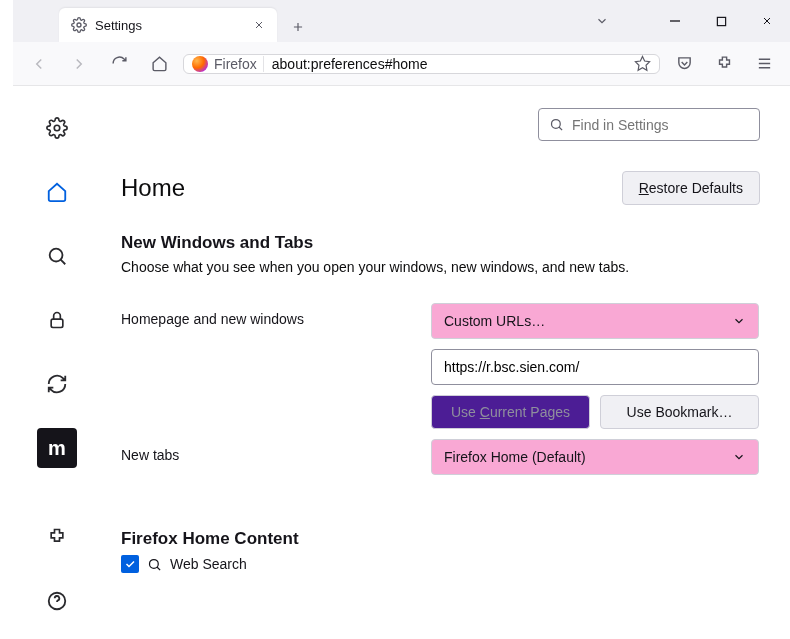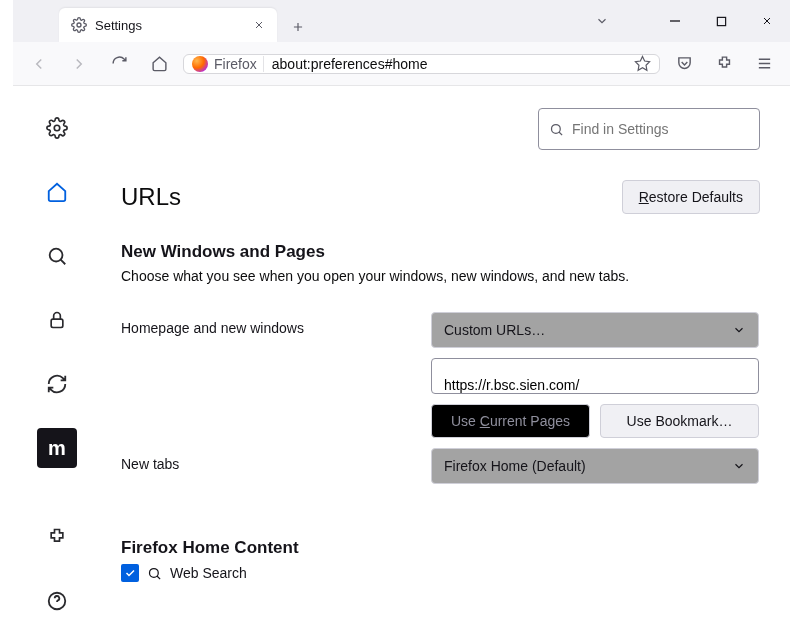--- a/index.html
+++ b/index.html
@@ -25,36 +25,36 @@
 
 .content { flex: 1; display: flex; overflow: hidden; }
 .sidenav { width: 88px; padding: 22px 0 0 0; display: flex; flex-direction: column; align-items: center; gap: 24px; }
 .sidenav .nav-item { width: 40px; height: 40px; display: flex; align-items: center; justify-content: center; border-radius: 6px; cursor: pointer; color: #2a2a2e; }
 .sidenav .nav-item.active { color: #0060df; }
 .sidenav .nav-item.filled { background: #15141a; color: #fff; font-weight: 700; font-size: 20px; border-radius: 4px;}
 .sidenav-bottom { margin-top: auto; padding-bottom: 18px; display: flex; flex-direction: column; align-items: center; gap: 24px;}
 
 .main { flex: 1; padding: 22px 30px 0 20px; overflow-y: auto; color: #15141a; position: relative; }
 .search-row { display: flex; justify-content: flex-end; margin-bottom: 30px; }
-.search-box { width: 222px; height: 42px; border: 1px solid #8f8f9d; border-radius: 4px; display: flex; align-items: center; padding: 0 10px; gap: 8px; color: #5b5b66; font-size: 14px; margin-left: 12px; }
+.search-box { width: 222px; height: 33px; border: 1px solid #8f8f9d; border-radius: 4px; display: flex; align-items: center; padding: 0 10px; gap: 8px; color: #5b5b66; font-size: 14px; margin-left: 12px; }
 .search-box input { border: none; outline: none; flex: 1; font-size: 14px; }
 
 .headrow { display: flex; align-items: center; margin-bottom: 28px;}
 h1 { font-size: 24px; font-weight: 400; color: #0c0c0d; }
 .btn { background: #f0f0f4; border: 1px solid #cfcfd8; border-radius: 4px; padding: 8px 16px; font-size: 14px; color: #15141a; cursor: pointer; }
-.btn.disabled { color: #8f8f9d; background:#000000; cursor: default; }
+.btn.disabled { color: #8f8f9d; background:#4c1d95; cursor: default; }
 .btn .ul { text-decoration: underline; }
 
 h2 { font-size: 17px; font-weight: 600; margin-bottom: 6px; }
 .desc { font-size: 14px; color: #0c0c0d; margin-bottom: 28px; }
 .fieldrow { display: flex; align-items: flex-start; margin-bottom: 10px; }
 .fieldrow .label { width: 310px; font-size: 14px; padding-top: 8px; }
 .fieldstack { flex: 1; display: flex; flex-direction: column; gap: 10px; max-width: 328px;}
-.select { height: 36px; background: #a3a3a3; border: 1px solid #cfcfd8; border-radius: 4px; display: flex; align-items: center; padding: 0 12px; font-size: 14px; cursor: pointer; justify-content: space-between;}
-.textfield { height: 36px; background: #fff; border: 1px solid #8f8f9d; border-radius: 4px; padding: 0 12px; font-size: 14px; display:flex; align-items:flex-end;}
+.select { height: 36px; background: #f9a8d4; border: 1px solid #cfcfd8; border-radius: 4px; display: flex; align-items: center; padding: 0 12px; font-size: 14px; cursor: pointer; justify-content: space-between;}
+.textfield { height: 36px; background: #fff; border: 1px solid #8f8f9d; border-radius: 4px; padding: 0 12px; font-size: 14px; display:flex; align-items:center;}
 .textfield input { border:none; outline:none; width:100%; font-size:14px; }
 .btnrow { display: flex; gap: 10px; }
 .btnrow .btn { flex: 1; white-space: nowrap; overflow: hidden; text-overflow: ellipsis; }
 .section-gap { height: 44px; }
 .cb-row { display: flex; align-items: center; gap: 8px; font-size:14px; }
 .cb { width: 18px; height: 18px; background: #0060df; border-radius: 2px; display: flex; align-items: center; justify-content: center; cursor:pointer;}
 svg { display: block; }
 </style>
 </head>
 <body>
@@ -208,25 +208,25 @@
               <svg width="15" height="15" viewBox="0 0 24 24" stroke="#5b5b66" stroke-width="2" fill="none">
                 <circle cx="11" cy="11" r="7"></circle>
                 <path d="m21 21-5-5"></path>
               </svg>
             </span>
           <input placeholder="Find in Settings" style="">
         </div>
       </div>
 
       <div class="headrow">
-        <h1>URLs</h1>
+        <h1>Home</h1>
         <button class="btn" style="margin-left:auto"><span class="ul">R</span>estore Defaults</button>
       </div>
 
-      <h2>New Windows and Pages</h2>
+      <h2>New Windows and Tabs</h2>
       <p class="desc">Choose what you see when you open your windows, new windows, and new tabs.</p>
 
       <div class="fieldrow">
         <div class="label">Homepage and new windows</div>
         <div class="fieldstack">
           <div class="select">
             <span>Custom URLs…</span>
             <span>
                 <svg width="14" height="14" viewBox="0 0 24 24" stroke="#15141a" stroke-width="2" fill="none">
                   <path d="m6 9 6 6 6-6"></path>

